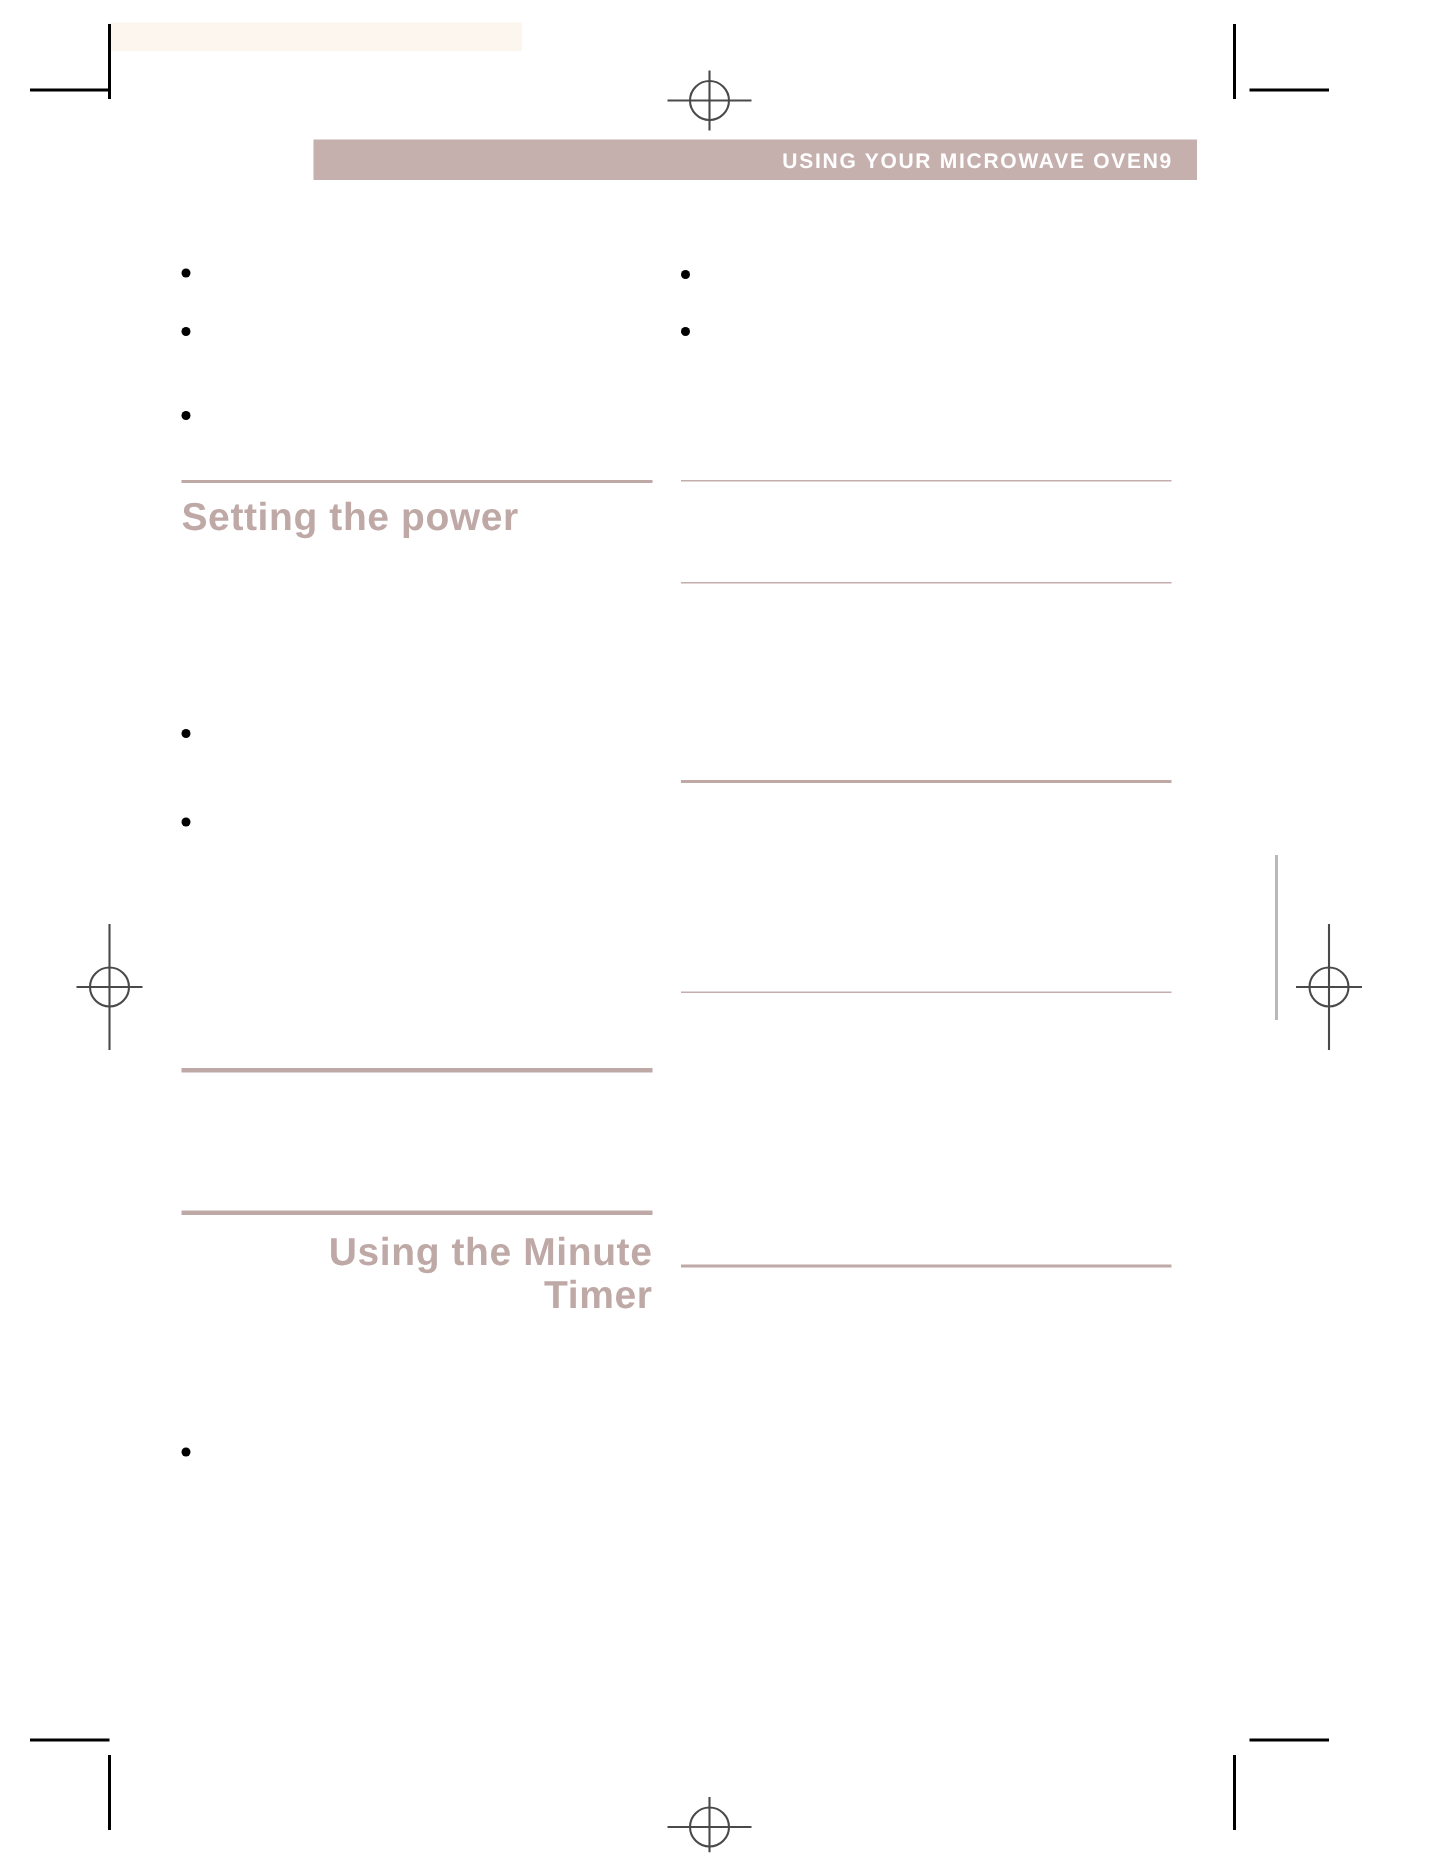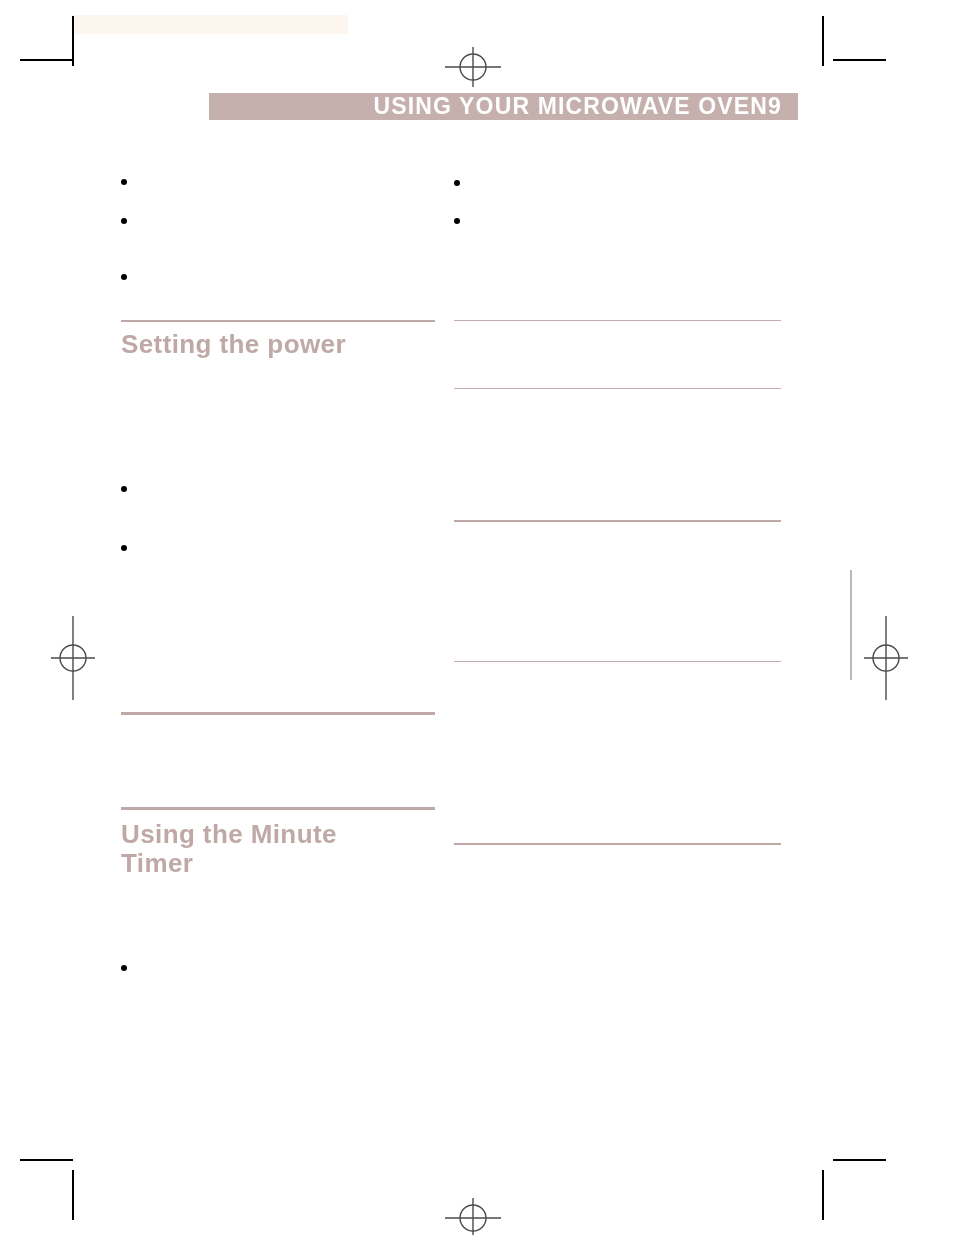--- a/index.html
+++ b/index.html
@@ -51,21 +51,21 @@
   .header-band {
     position: absolute;
     display: flex;
     align-items: center;
     justify-content: flex-end;
     box-sizing: border-box;
     padding-right: 16px;
   }
   .header-band-text {
     color: #ffffff;
-    font-size: 23px;
+    font-size: 14px;
     font-weight: bold;
     letter-spacing: 1.15px;
     line-height: 1;
     white-space: nowrap;
   }
 
   
   .column { position: absolute; }
 
   
@@ -163,21 +163,21 @@
 
     <div class="rule rule-medium" style="left:121px; top:320px; width:314px;"></div>
     <h2 class="section-heading" style="left:121px; top:330px; width:314px;">Setting the power</h2>
 
     <div class="bullet-dot" style="left:121px; top:486px;"></div>
     <div class="bullet-dot" style="left:121px; top:545px;"></div>
 
     <div class="rule rule-thick" style="left:121px; top:712px; width:314px;"></div>
 
     <div class="rule rule-thick" style="left:121px; top:807px; width:314px;"></div>
-    <h2 class="section-heading" style="left:121px; top:820px; width:314px;">Using the Minute
+    <h2 class="section-heading" style="left:121px; top:820px; width:314px;text-align:right;">Using the Minute
 Timer</h2>
 
     <div class="bullet-dot" style="left:121px; top:965px;"></div>
   </div>
 
   <div class="column" style="left:440px; top:0; width:400px; height:1235px;">
 
     <div class="bullet-dot" style="left:14px; top:180px;"></div>
     <div class="bullet-dot" style="left:14px; top:218px;"></div>
 

